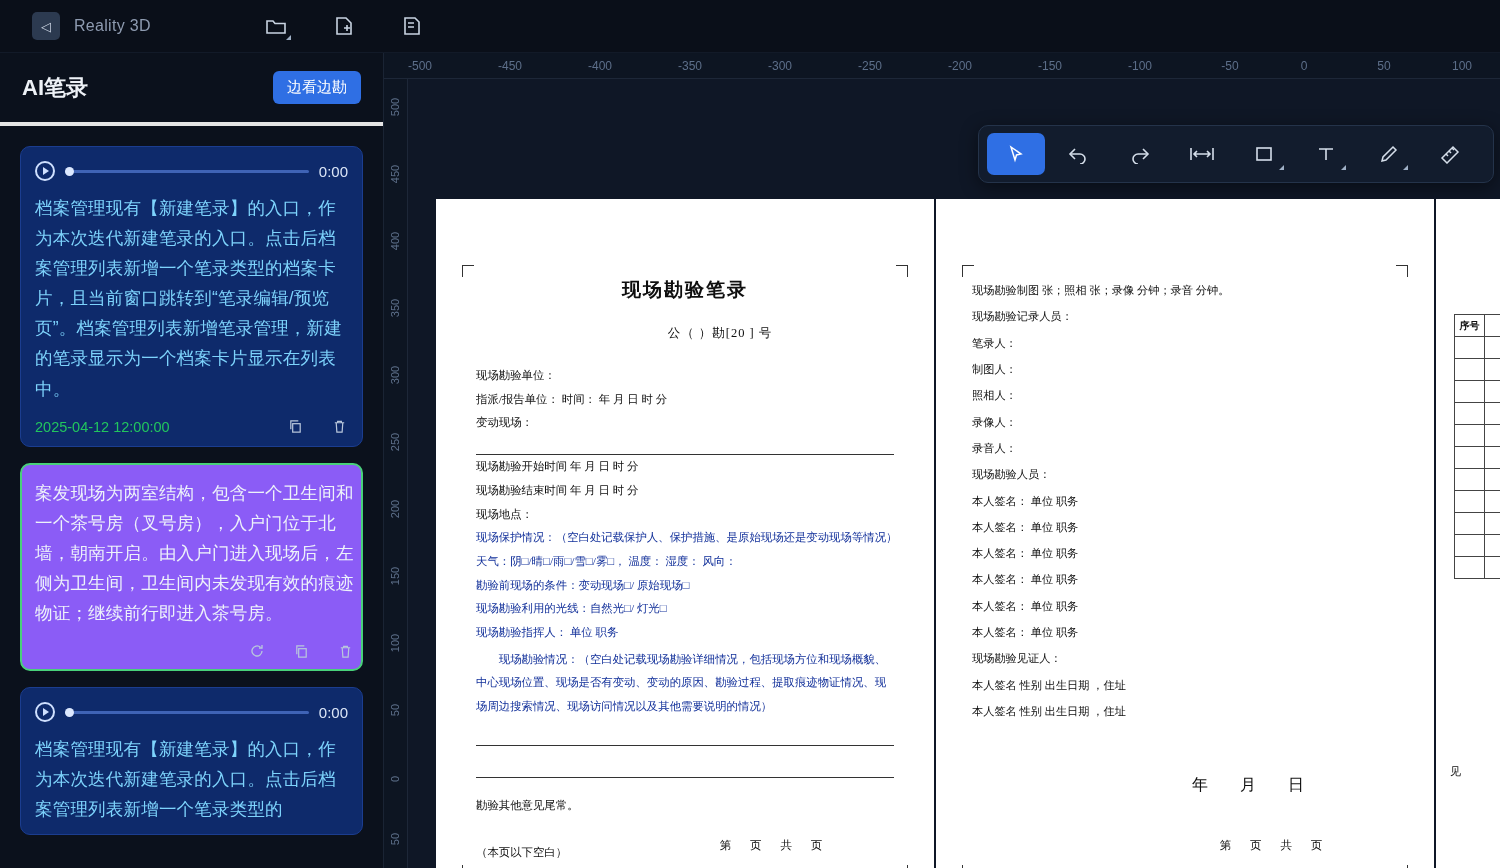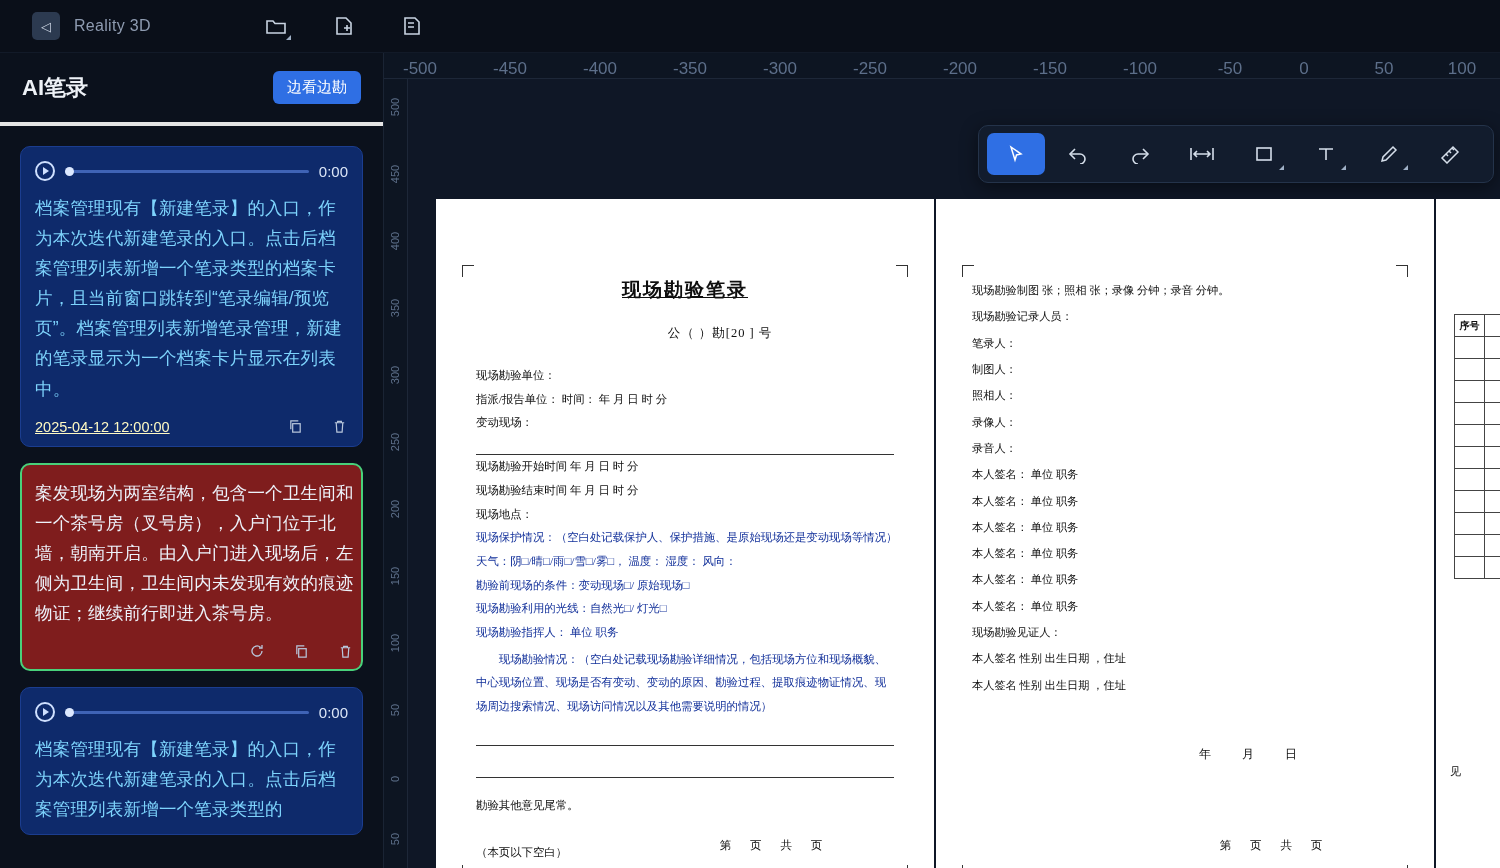--- a/index.html
+++ b/index.html
@@ -52,21 +52,21 @@
     padding: 7px 14px; border-radius: 6px; border: none; cursor: pointer;
   }
   .sb-body { padding: 20px 20px 0 20px; height: 742px; overflow: hidden; }
 
   
   .card {
     background: #0e2a6b; border: 1px solid #1b3d8f; border-radius: 10px;
     padding: 14px 14px 10px 14px; margin-bottom: 16px;
   }
   .card.selected {
-    background: #7f1d1d; border: 2px solid #49d17a; padding: 13px 7px 9px 13px;
+    background: #8b5cf6; border: 2px solid #49d17a; padding: 13px 7px 9px 13px;
   }
   .audio-row { display: flex; align-items: center; gap: 10px; margin-bottom: 12px; }
   .play-btn {
     width: 20px; height: 20px; border-radius: 50%; border: 2px solid #cfe0ff;
     display: flex; align-items: center; justify-content: center; flex: 0 0 auto;
   }
   .play-btn::after {
     content: ""; width: 0; height: 0;
     border-left: 6px solid #cfe0ff; border-top: 4px solid transparent; border-bottom: 4px solid transparent;
     margin-left: 2px;
@@ -79,36 +79,36 @@
   .time { color: #dbe6f7; font-size: 15px; }
   .card-text {
     color: #7dd3fc; font-size: 17.5px; line-height: 1.72; letter-spacing: .2px;
   }
   .card.selected .card-text { color: #edf2fa; }
   .card-footer {
     display: flex; align-items: center; justify-content: space-between;
     margin-top: 14px; color: #9fb2cf; font-size: 14.5px;
   }
   .card-footer.right { justify-content: flex-end; gap: 26px; }
-  .ts { color: #fef9c3; font-size: 14.5px; text-decoration: underline; }
+  .ts { color: #22c55e; font-size: 14.5px; }
   .icon-row { display: flex; align-items: center; gap: 26px; }
   .ico { width: 18px; height: 18px; color: #b9c7dc; display: inline-flex; align-items: center; justify-content: center; cursor: pointer; }
 
   
   .canvas {
     position: absolute; top: 53px; left: 384px; width: 1116px; height: 815px;
     background: #0f1726; overflow: hidden;
   }
   .ruler-top {
     position: absolute; top: 0; left: 0; width: 1116px; height: 26px;
     background: #0d1522; border-bottom: 1px solid #1d2troke;
     border-bottom: 1px solid #1d2738;
   }
   .ruler-label {
-    position: absolute; top: 6px; color: #5d6f8a; font-size: 17px; transform: translateX(-50%);
+    position: absolute; top: 6px; color: #5d6f8a; font-size: 12px; transform: translateX(-50%);
   }
   .ruler-left {
     position: absolute; top: 26px; left: 0; width: 24px; height: 789px;
     background: #0d1522; border-right: 1px solid #1d2738;
   }
   .ruler-left .ruler-label-v {
     position: absolute; left: 5px; color: #5d6f8a; font-size: 11px;
     writing-mode: vertical-rl; transform: rotate(180deg) translateY(50%);
   }
 
@@ -137,33 +137,33 @@
   }
   .doc1 { left: 52px; top: 146px; width: 498px; height: 700px; }
   .doc2 { left: 552px; top: 146px; width: 498px; height: 700px; }
   .doc3 { left: 1052px; top: 146px; width: 200px; height: 700px; }
   .corner-mark { position: absolute; width: 12px; height: 12px; }
   .cm-tl { border-left: 1.3px solid #333; border-top: 1.3px solid #333; left: 26px; top: 66px; }
   .cm-tr { border-right: 1.3px solid #333; border-top: 1.3px solid #333; right: 26px; top: 66px; }
   .cm-bl { border-left: 1.3px solid #333; border-bottom: 1.3px solid #333; left: 26px; bottom: 22px; }
   .cm-br { border-right: 1.3px solid #333; border-bottom: 1.3px solid #333; right: 26px; bottom: 22px; }
 
-  .doc-title { text-align: center; font-size: 19px; font-weight: 700; margin-top: 78px; letter-spacing: 2px; text-decoration: underline; }
+  .doc-title { text-align: center; font-size: 19px; font-weight: 700; margin-top: 78px; letter-spacing: 2px; }
   .doc-sub { text-align: center; font-size: 12.5px; margin-top: 22px; letter-spacing: 1px; padding-left: 70px; }
   .doc-lines { margin: 22px 40px 0 40px; font-size: 11.4px; line-height: 2.08; }
   .fl { display: block; white-space: nowrap; }
   .blue { color: #12309a; }
   .para { margin-top: 3px; line-height: 2.05; text-indent: 2em; }
   .blank-line { border-bottom: 1px solid #333; height: 20px; margin: 0 0 0 0; }
   .doc-foot {
     position: absolute; bottom: 46px; left: 0; width: 100%;
     text-align: center; font-size: 11.5px; letter-spacing: 8px; padding-left: 180px;
   }
   .doc2-lines { margin: 78px 36px 0 36px; font-size: 11.2px; line-height: 2.35; }
-  .date-row { text-align: center; font-size: 12px; margin-top: 42px; letter-spacing: 14px; padding-left: 140px; }
+  .date-row { text-align: center; font-size: 16px; margin-top: 42px; letter-spacing: 14px; padding-left: 140px; }
   .doc3-title { margin-top: 70px; text-align: right; padding-right: 8px; font-size: 12px; }
   .tbl { margin: 28px 0 0 18px; border-collapse: collapse; font-size: 10px; }
   .tbl td, .tbl th { border: 1px solid #444; height: 22px; min-width: 30px; padding: 0 4px; }
   .doc3-bottom { position: absolute; bottom: 120px; left: 14px; font-size: 11px; }
 </style>
 </head>
 <body>
 
 <div class="app">
 
@@ -383,20 +383,21 @@
       <span class="corner-mark cm-br"></span>
 
       <div class="doc2-lines">
         <div class="fl">现场勘验制图      张；照相      张；录像      分钟；录音      分钟。</div>
         <div class="fl" style="">现场勘验记录人员：</div>
         <div class="fl">笔录人：</div>
         <div class="fl">制图人：</div>
         <div class="fl">照相人：</div>
         <div class="fl">录像人：</div>
         <div class="fl">录音人：</div>
+        <div class="fl">现场勘验人员：</div>
         <div class="fl">本人签名：                    单位                    职务</div>
         <div class="fl">本人签名：                    单位                    职务</div>
         <div class="fl">本人签名：                    单位                    职务</div>
         <div class="fl">本人签名：                    单位                    职务</div>
         <div class="fl">本人签名：                    单位                    职务</div>
         <div class="fl">本人签名：                    单位                    职务</div>
         <div class="fl">现场勘验见证人：</div>
         <div class="fl">本人签名          性别     出生日期            ，住址</div>
         <div class="fl">本人签名          性别     出生日期            ，住址</div>
         <div class="date-row">年      月      日</div>

